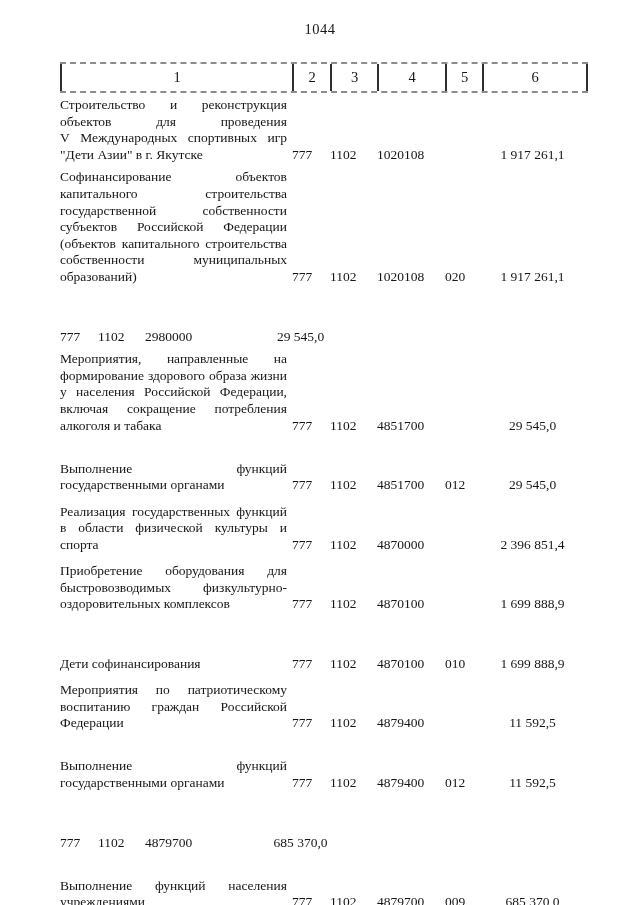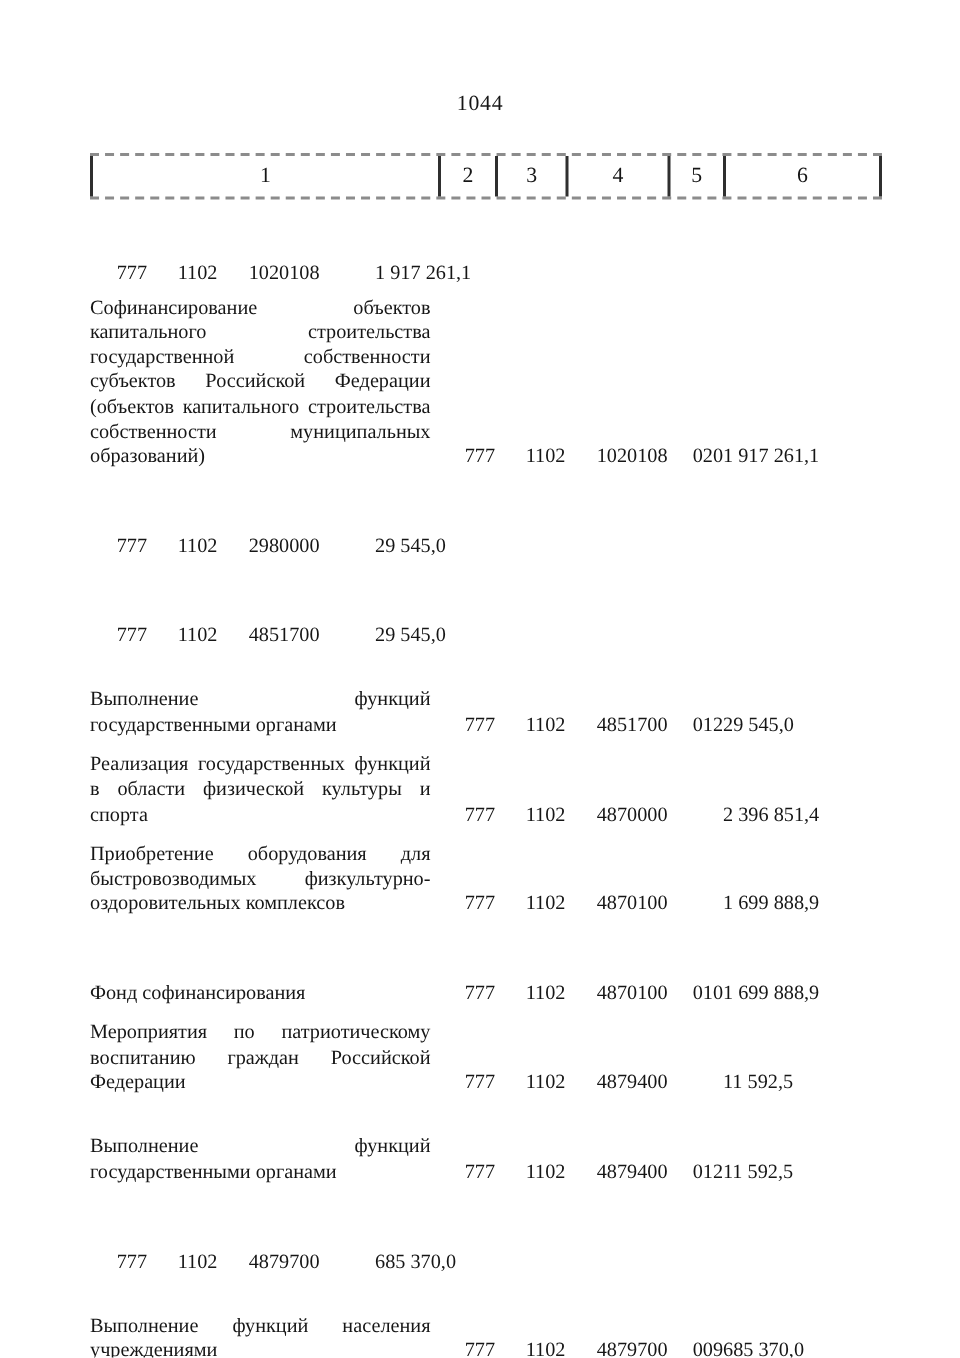--- a/index.html
+++ b/index.html
@@ -13,21 +13,20 @@
     overflow: hidden;
     font-family: "Liberation Serif", "DejaVu Serif", serif;
     color: #161616;
     position: relative;
   }
   .page-number {
     padding-top: 21px;
     text-align: center;
     font-size: 14.5px;
     letter-spacing: 0.5px;
-    margin-top: 40px;
   }
   .budget-table {
     margin: 24px 0 0 60px;
     width: 528px;
   }
   
   .thead {
     display: flex;
     box-sizing: border-box;
     border-top: 2px dashed #8c8c8c;
@@ -59,32 +58,32 @@
     font-size: 13.5px;
     line-height: 16.6px;
   }
   .trow:first-child { margin-top: 4px; }
   .c1 {
     width: 227px;
     margin-right: 5px;
     text-align: justify;
   }
   .c2, .c3, .c4, .c5 {
-    text-align: right;
+    text-align: left;
     white-space: nowrap;
   }
   .c2 { width: 38px; }
   .c3 { width: 47px; margin-top: 37px; }
   .c4 { width: 68px; }
   .c5 { width: 37px; }
   .c6 {
     box-sizing: border-box;
     width: 106px;
     padding-right: 5px;
-    text-align: left;
+    text-align: center;
     white-space: nowrap;
   }
 </style>
 </head>
 <body>
 
 <div class="page-number">1044</div>
 
 <div class="budget-table">
 
@@ -93,20 +92,21 @@
     <div class="th w2">2</div>
     <div class="th w3">3</div>
     <div class="th w4">4</div>
     <div class="th w5">5</div>
     <div class="th w6">6</div>
   </div>
 
   <div class="tbody">
 
     <div class="trow">
+      <div class="c1">Строительство и реконструкция объектов для проведения V&nbsp;Международных спортивных игр "Дети Азии" в г. Якутске</div>
       <div class="c2">777</div>
       <div class="c3">1102</div>
       <div class="c4">1020108</div>
       <div class="c5"></div>
       <div class="c6">1 917 261,1</div>
     </div>
 
     <div class="trow">
       <div class="c1">Софинансирование объектов капитального строительства государственной собственности субъектов Российской Федерации (объектов капитального строительства собственности муниципальных образований)</div>
       <div class="c2">777</div>
@@ -118,20 +118,21 @@
 
     <div class="trow">
       <div class="c2">777</div>
       <div class="c3">1102</div>
       <div class="c4">2980000</div>
       <div class="c5"></div>
       <div class="c6">29 545,0</div>
     </div>
 
     <div class="trow">
+      <div class="c1">Мероприятия, направленные на формирование здорового образа жизни у населения Российской Федерации, включая сокращение потребления алкоголя и табака</div>
       <div class="c2">777</div>
       <div class="c3">1102</div>
       <div class="c4">4851700</div>
       <div class="c5"></div>
       <div class="c6">29 545,0</div>
     </div>
 
     <div class="trow">
       <div class="c1">Выполнение функций государственными органами</div>
       <div class="c2">777</div>
@@ -153,21 +154,21 @@
     <div class="trow">
       <div class="c1">Приобретение оборудования для быстровозводимых физкультурно-оздоровительных комплексов</div>
       <div class="c2">777</div>
       <div class="c3">1102</div>
       <div class="c4">4870100</div>
       <div class="c5"></div>
       <div class="c6">1 699 888,9</div>
     </div>
 
     <div class="trow">
-      <div class="c1">Фонд софинансирования</div>
+      <div class="c1">Дети софинансирования</div>
       <div class="c2">777</div>
       <div class="c3">1102</div>
       <div class="c4">4870100</div>
       <div class="c5">010</div>
       <div class="c6">1 699 888,9</div>
     </div>
 
     <div class="trow">
       <div class="c1">Мероприятия по патриотическому воспитанию граждан Российской Федерации</div>
       <div class="c2">777</div>

